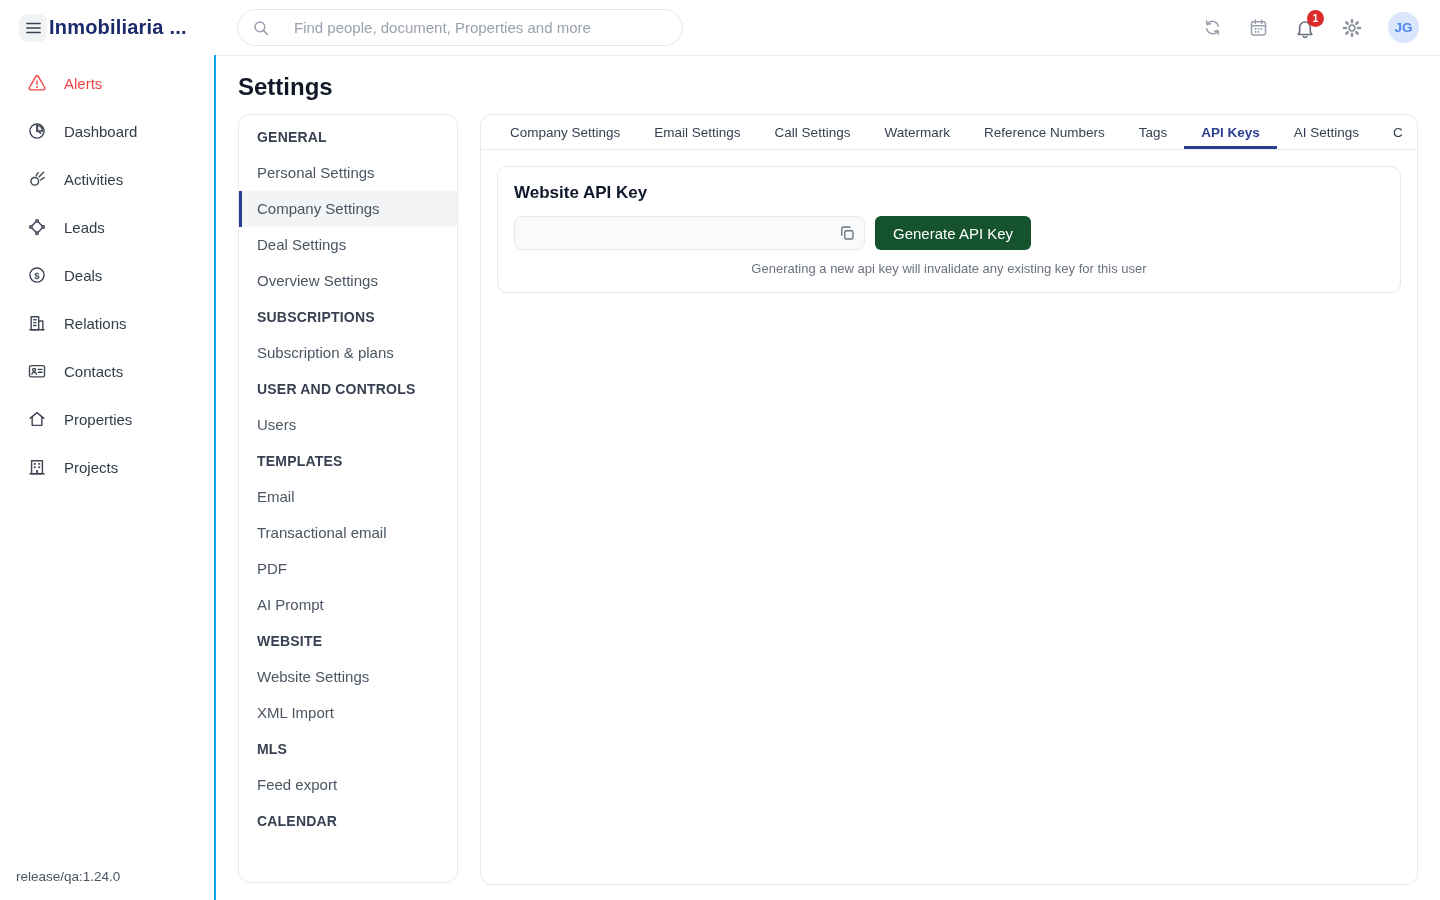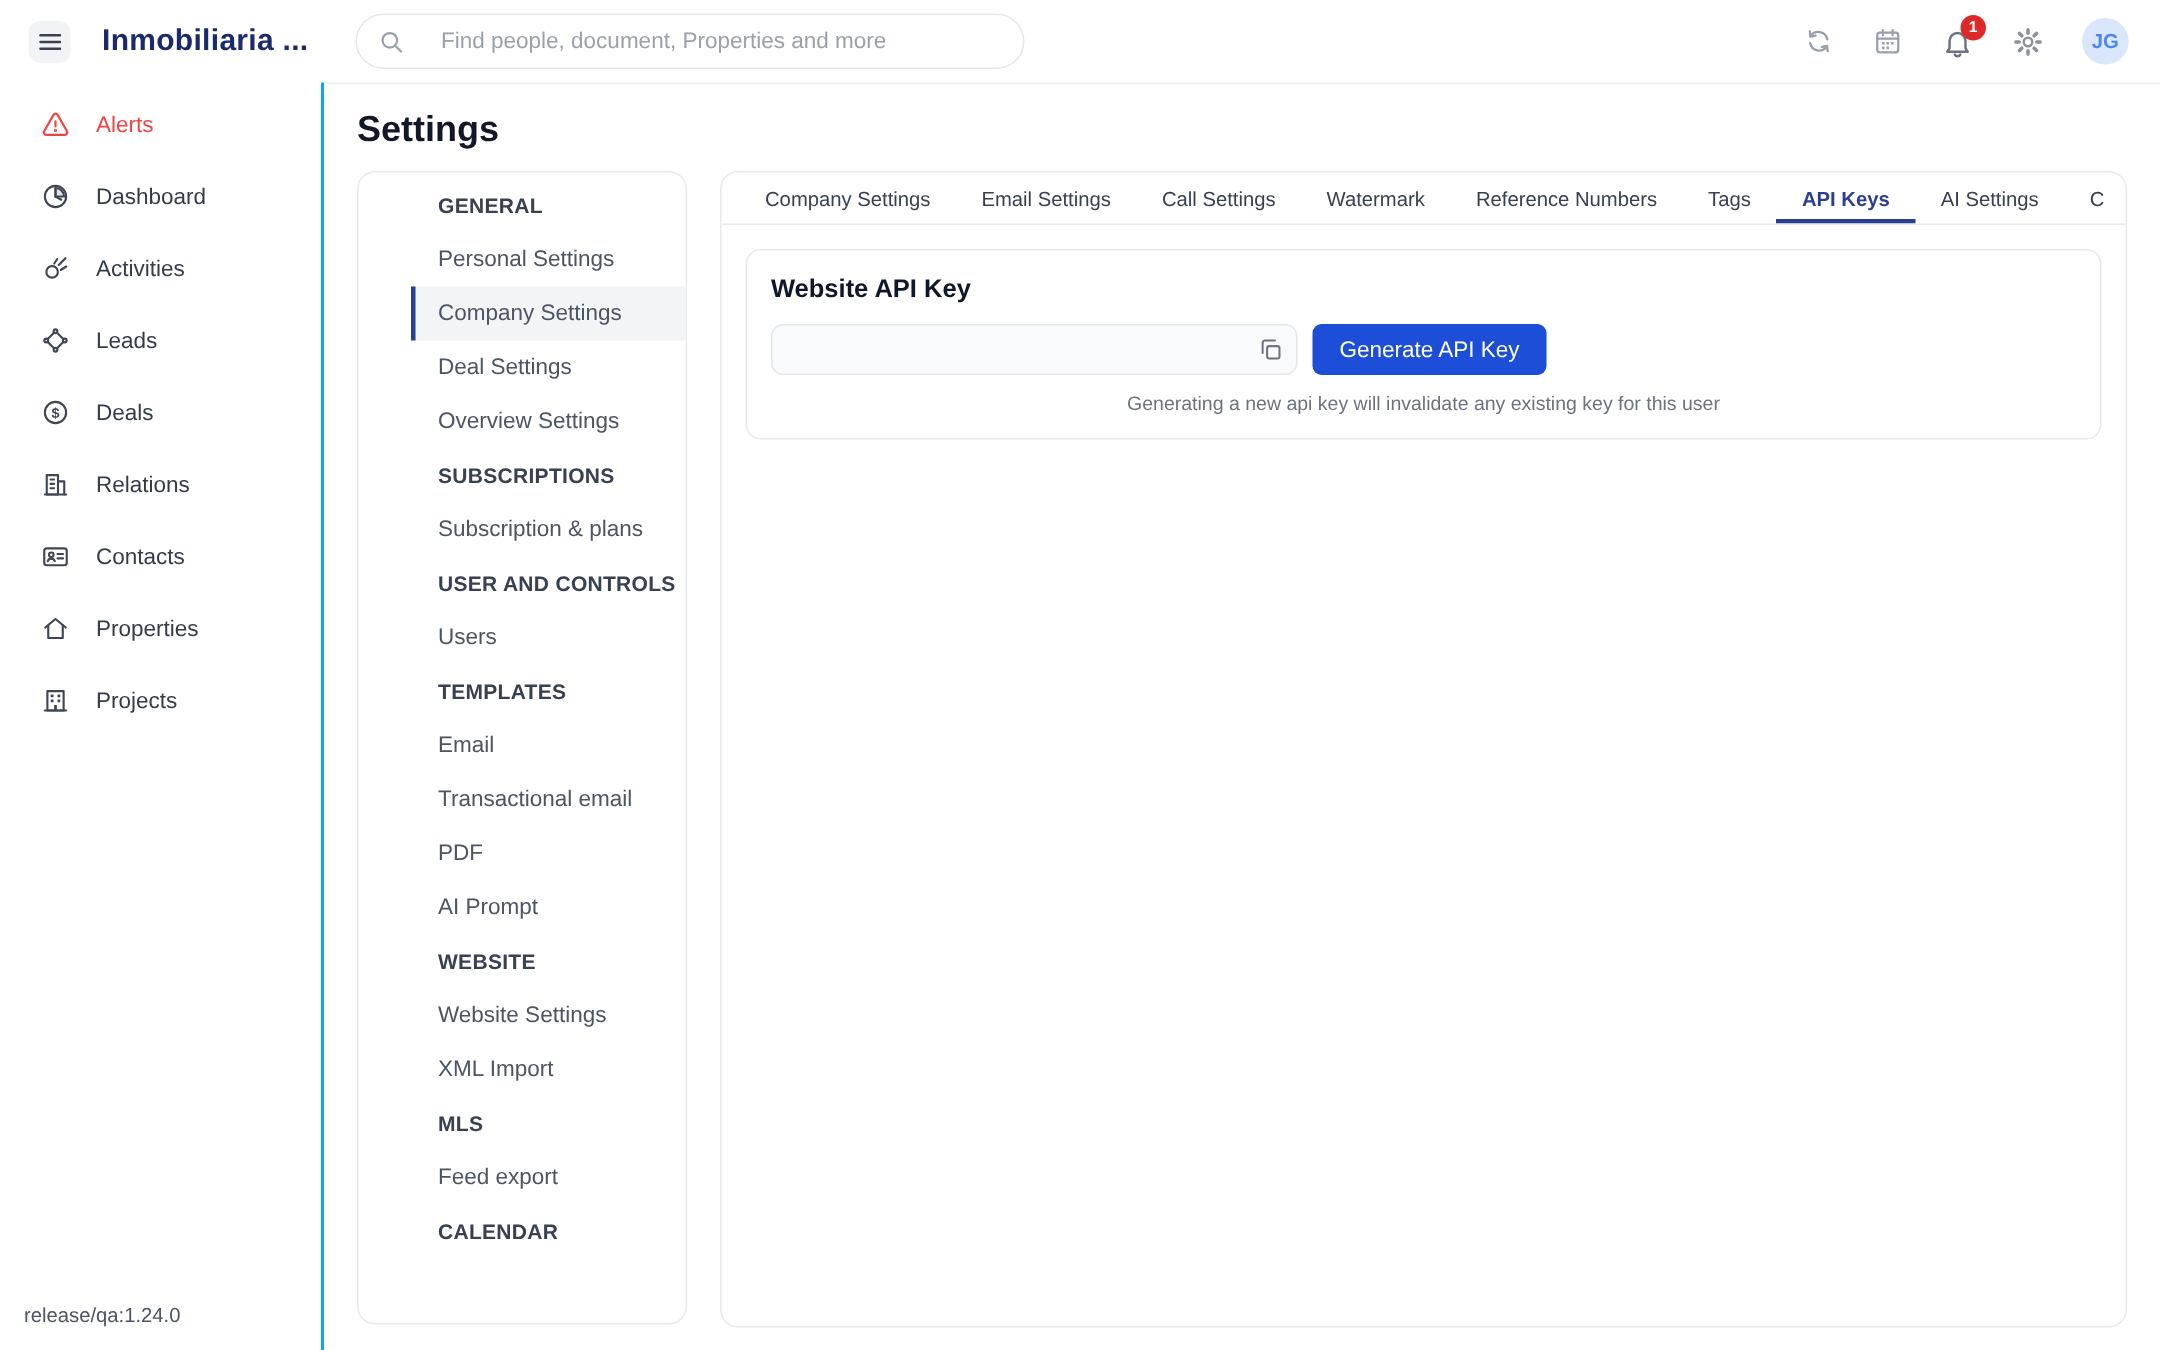--- a/index.html
+++ b/index.html
@@ -6,21 +6,21 @@
   html,body { margin:0; padding:0; }
   body {
     width:1440px; height:900px; overflow:hidden;
     font-family:"Liberation Sans", sans-serif;
     background:#ffffff; color:#111827;
   }
   svg { display:block; }
 
   
   .header { height:55px; display:flex; align-items:center; }
-  .brand { width:216px; flex:0 0 216px; display:flex; align-items:center; gap:21px; padding-left:19px; }
+  .brand { width:216px; flex:0 0 216px; display:flex; align-items:center; gap:2px; padding-left:19px; }
   .burger-btn { width:28px; height:28px; border-radius:8px; background:#f2f3f5; border:none;
     display:flex; align-items:center; justify-content:center; cursor:pointer; padding:0; }
   .logo-text { font-size:20px; font-weight:700; color:#1b2a6b; white-space:nowrap; letter-spacing:.2px; }
 
   .search { margin-left:21px; width:446px; height:37px; border:1px solid #e5e7eb; border-radius:19px;
     display:flex; align-items:center; padding:0 14px; background:#fff; }
   .search input { border:none; outline:none; background:transparent; flex:1; margin-left:22px;
     font-size:15px; color:#111827; font-family:inherit; }
   .search input::placeholder { color:#9aa1ad; }
 
@@ -41,21 +41,21 @@
   .nav-item.alert .nav-label { color:#ef4444; }
   .version { position:absolute; left:16px; bottom:16px; font-size:13.5px; color:#4b5563; }
 
   .main { flex:1; border-top:1px solid #eceef1; padding:0 22px; overflow:hidden; }
   .page-title { font-size:24px; font-weight:700; color:#111827; margin:15px 0 0 0; line-height:32px; }
 
   .cards-row { display:flex; gap:22px; margin-top:11px; }
 
   
   .settings-card { width:220px; flex:0 0 220px; height:769px; border:1px solid #e7e9ed; border-radius:12px;
-    padding-top:4px; background:#fff; overflow:hidden;padding-left:35px; }
+    padding-top:4px; background:#fff; overflow:hidden; }
   .sgroup-header { height:36px; line-height:36px; padding-left:18px; font-size:14px; font-weight:700;
     color:#374151; letter-spacing:.2px; }
   .sitem { height:36px; line-height:36px; padding-left:18px; font-size:15px; color:#4b5563; cursor:pointer; }
   .sitem.active { background:#f3f4f6; border-left:3px solid #2b3f90; padding-left:15px; }
 
   
   .content-card { flex:1; height:771px; border:1px solid #e7e9ed; border-radius:12px; background:#fff; overflow:hidden; }
   .tabbar { height:35px; display:flex; align-items:stretch; border-bottom:1px solid #e7e9ed; padding-left:12px;
     overflow:hidden; }
   .tab { display:flex; align-items:center; padding:0 17px; font-size:13.5px; color:#374151; white-space:nowrap;
@@ -65,21 +65,21 @@
 
   .content-body { padding:16px; }
   .apikey-card { border:1px solid #e7e9ed; border-radius:10px; padding:16px; }
   .apikey-title { font-size:17px; font-weight:700; color:#0f172a; margin:0 0 13px 0; }
   .key-row { display:flex; align-items:center; gap:10px; }
   .key-field { position:relative; width:351px; }
   .key-field input { width:100%; height:34px; background:#f9fafb; border:1px solid #e5e7eb; border-radius:8px;
     padding:0 36px 0 12px; font-size:14px; color:#111827; outline:none; font-family:inherit; }
   .copy-btn { position:absolute; right:9px; top:50%; transform:translateY(-50%); background:none; border:none;
     padding:0; cursor:pointer; }
-  .generate-btn { height:34px; padding:0 18px; background:#1d4ed8; color:#fff; border:none; border-radius:6px;
+  .generate-btn { height:34px; padding:0 18px; background:#14532d; color:#fff; border:none; border-radius:6px;
     font-size:15px; font-family:inherit; cursor:pointer; }
   .helper { margin-top:11px; font-size:13px; color:#6b7280;text-align:center; }
 </style>
 </head>
 <body>
 
 <div class="header">
   <div class="brand">
     <button class="burger-btn">
       <svg width="15" height="12" viewBox="0 0 15 12">

